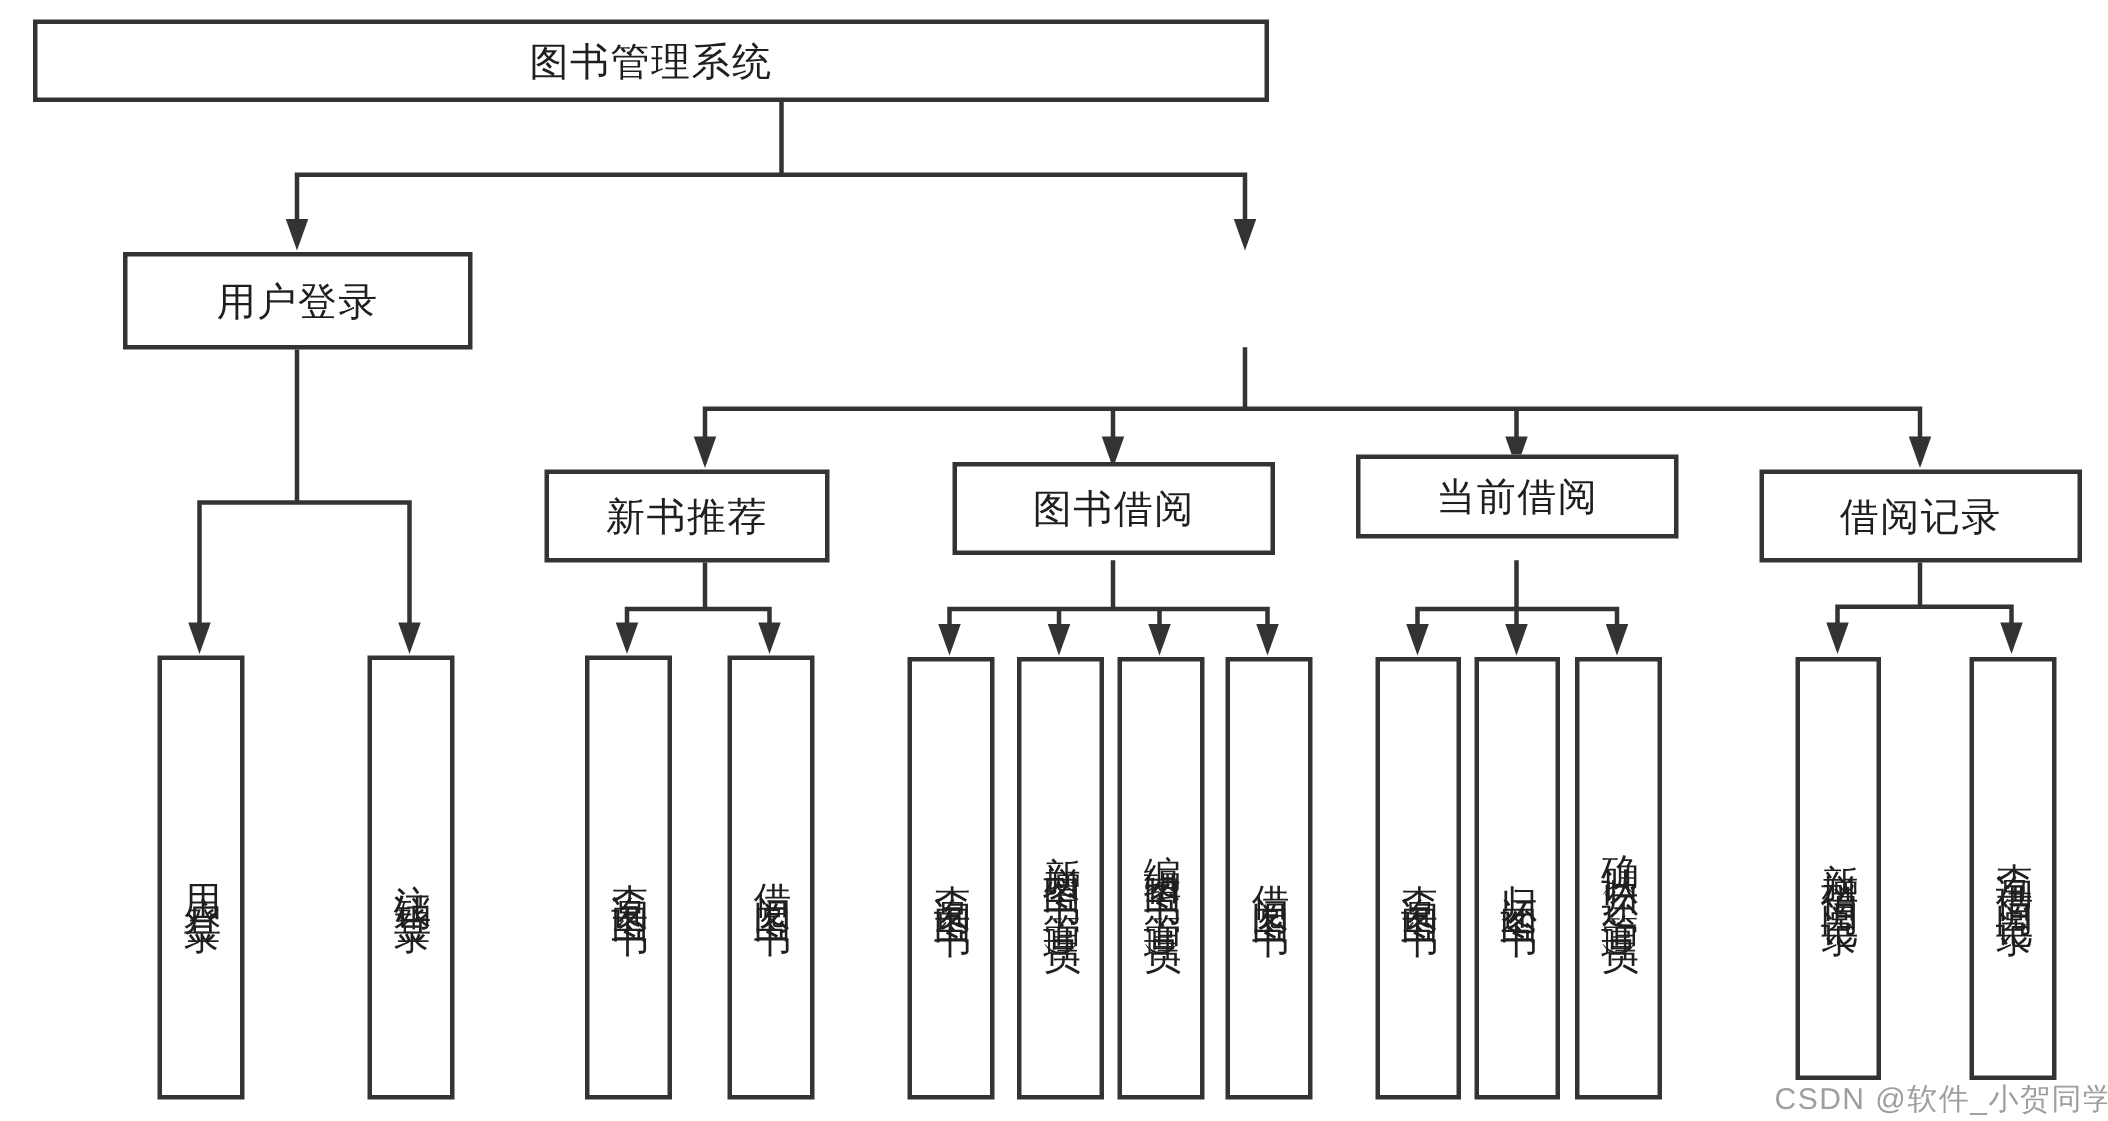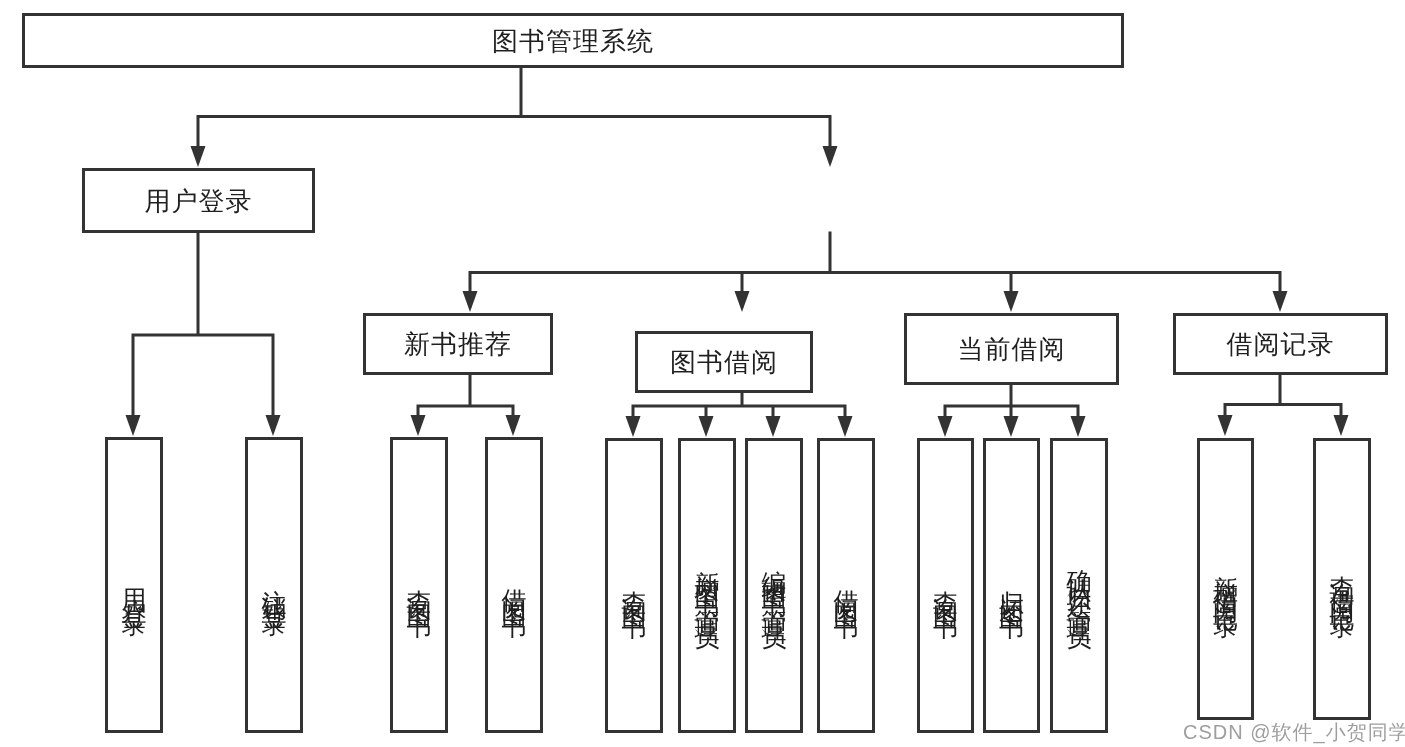--- a/index.html
+++ b/index.html
@@ -61,35 +61,35 @@
       <polygon points="765.5,416 780.5,416 773,437"></polygon>
       <polygon points="837.5,416 852.5,416 845,437"></polygon>
       <polygon points="937.5,416 952.5,416 945,437"></polygon>
       <polygon points="1003.5,416 1018.5,416 1011,437"></polygon>
       <polygon points="1070.5,416 1085.5,416 1078,437"></polygon>
       <polygon points="1217.5,415 1232.5,415 1225,436"></polygon>
       <polygon points="1333.5,415 1348.5,415 1341,436"></polygon>
     </g>
   </svg>
 
-  <div class="node" style="left:22px;top:13px;width:1102px;height:55px">
+  <div class="node" style="left:22px;top:13px;width:824px;height:55px">
     <span class="h-label">图书管理系统</span>
   </div>
 
   <div class="node" style="left:82px;top:168px;width:233px;height:65px">
     <span class="h-label">用户登录</span>
   </div>
 
   <div class="node" style="left:363px;top:313px;width:190px;height:62px">
     <span class="h-label">新书推荐</span>
   </div>
-  <div class="node" style="left:635px;top:331px;width:178px;height:62px">
+  <div class="node" style="left:635px;top:308px;width:215px;height:62px">
     <span class="h-label">图书借阅</span>
   </div>
-  <div class="node" style="left:904px;top:313px;width:215px;height:72px">
+  <div class="node" style="left:904px;top:303px;width:215px;height:56px">
     <span class="h-label">当前借阅</span>
   </div>
   <div class="node" style="left:1173px;top:313px;width:215px;height:62px">
     <span class="h-label">借阅记录</span>
   </div>
 
   <div class="node" style="left:105px;top:437px;width:58px;height:296px">
     <span class="v-label">用户登录</span>
   </div>
   <div class="node" style="left:245px;top:437px;width:58px;height:296px">

